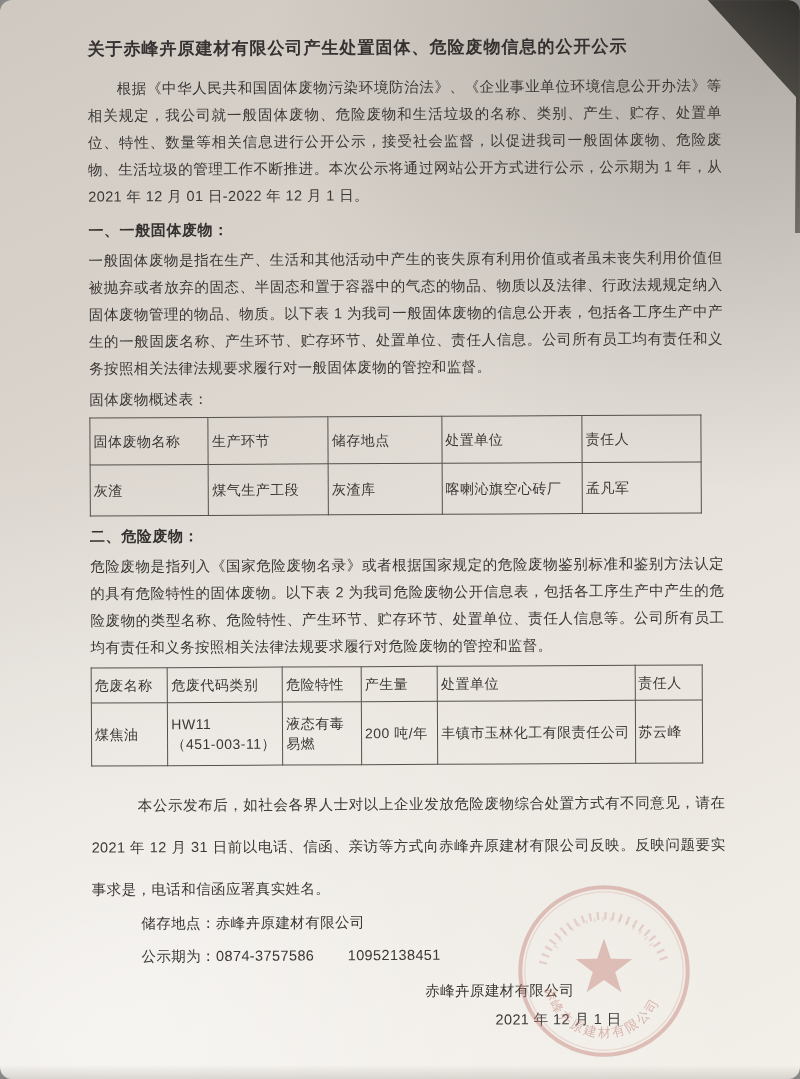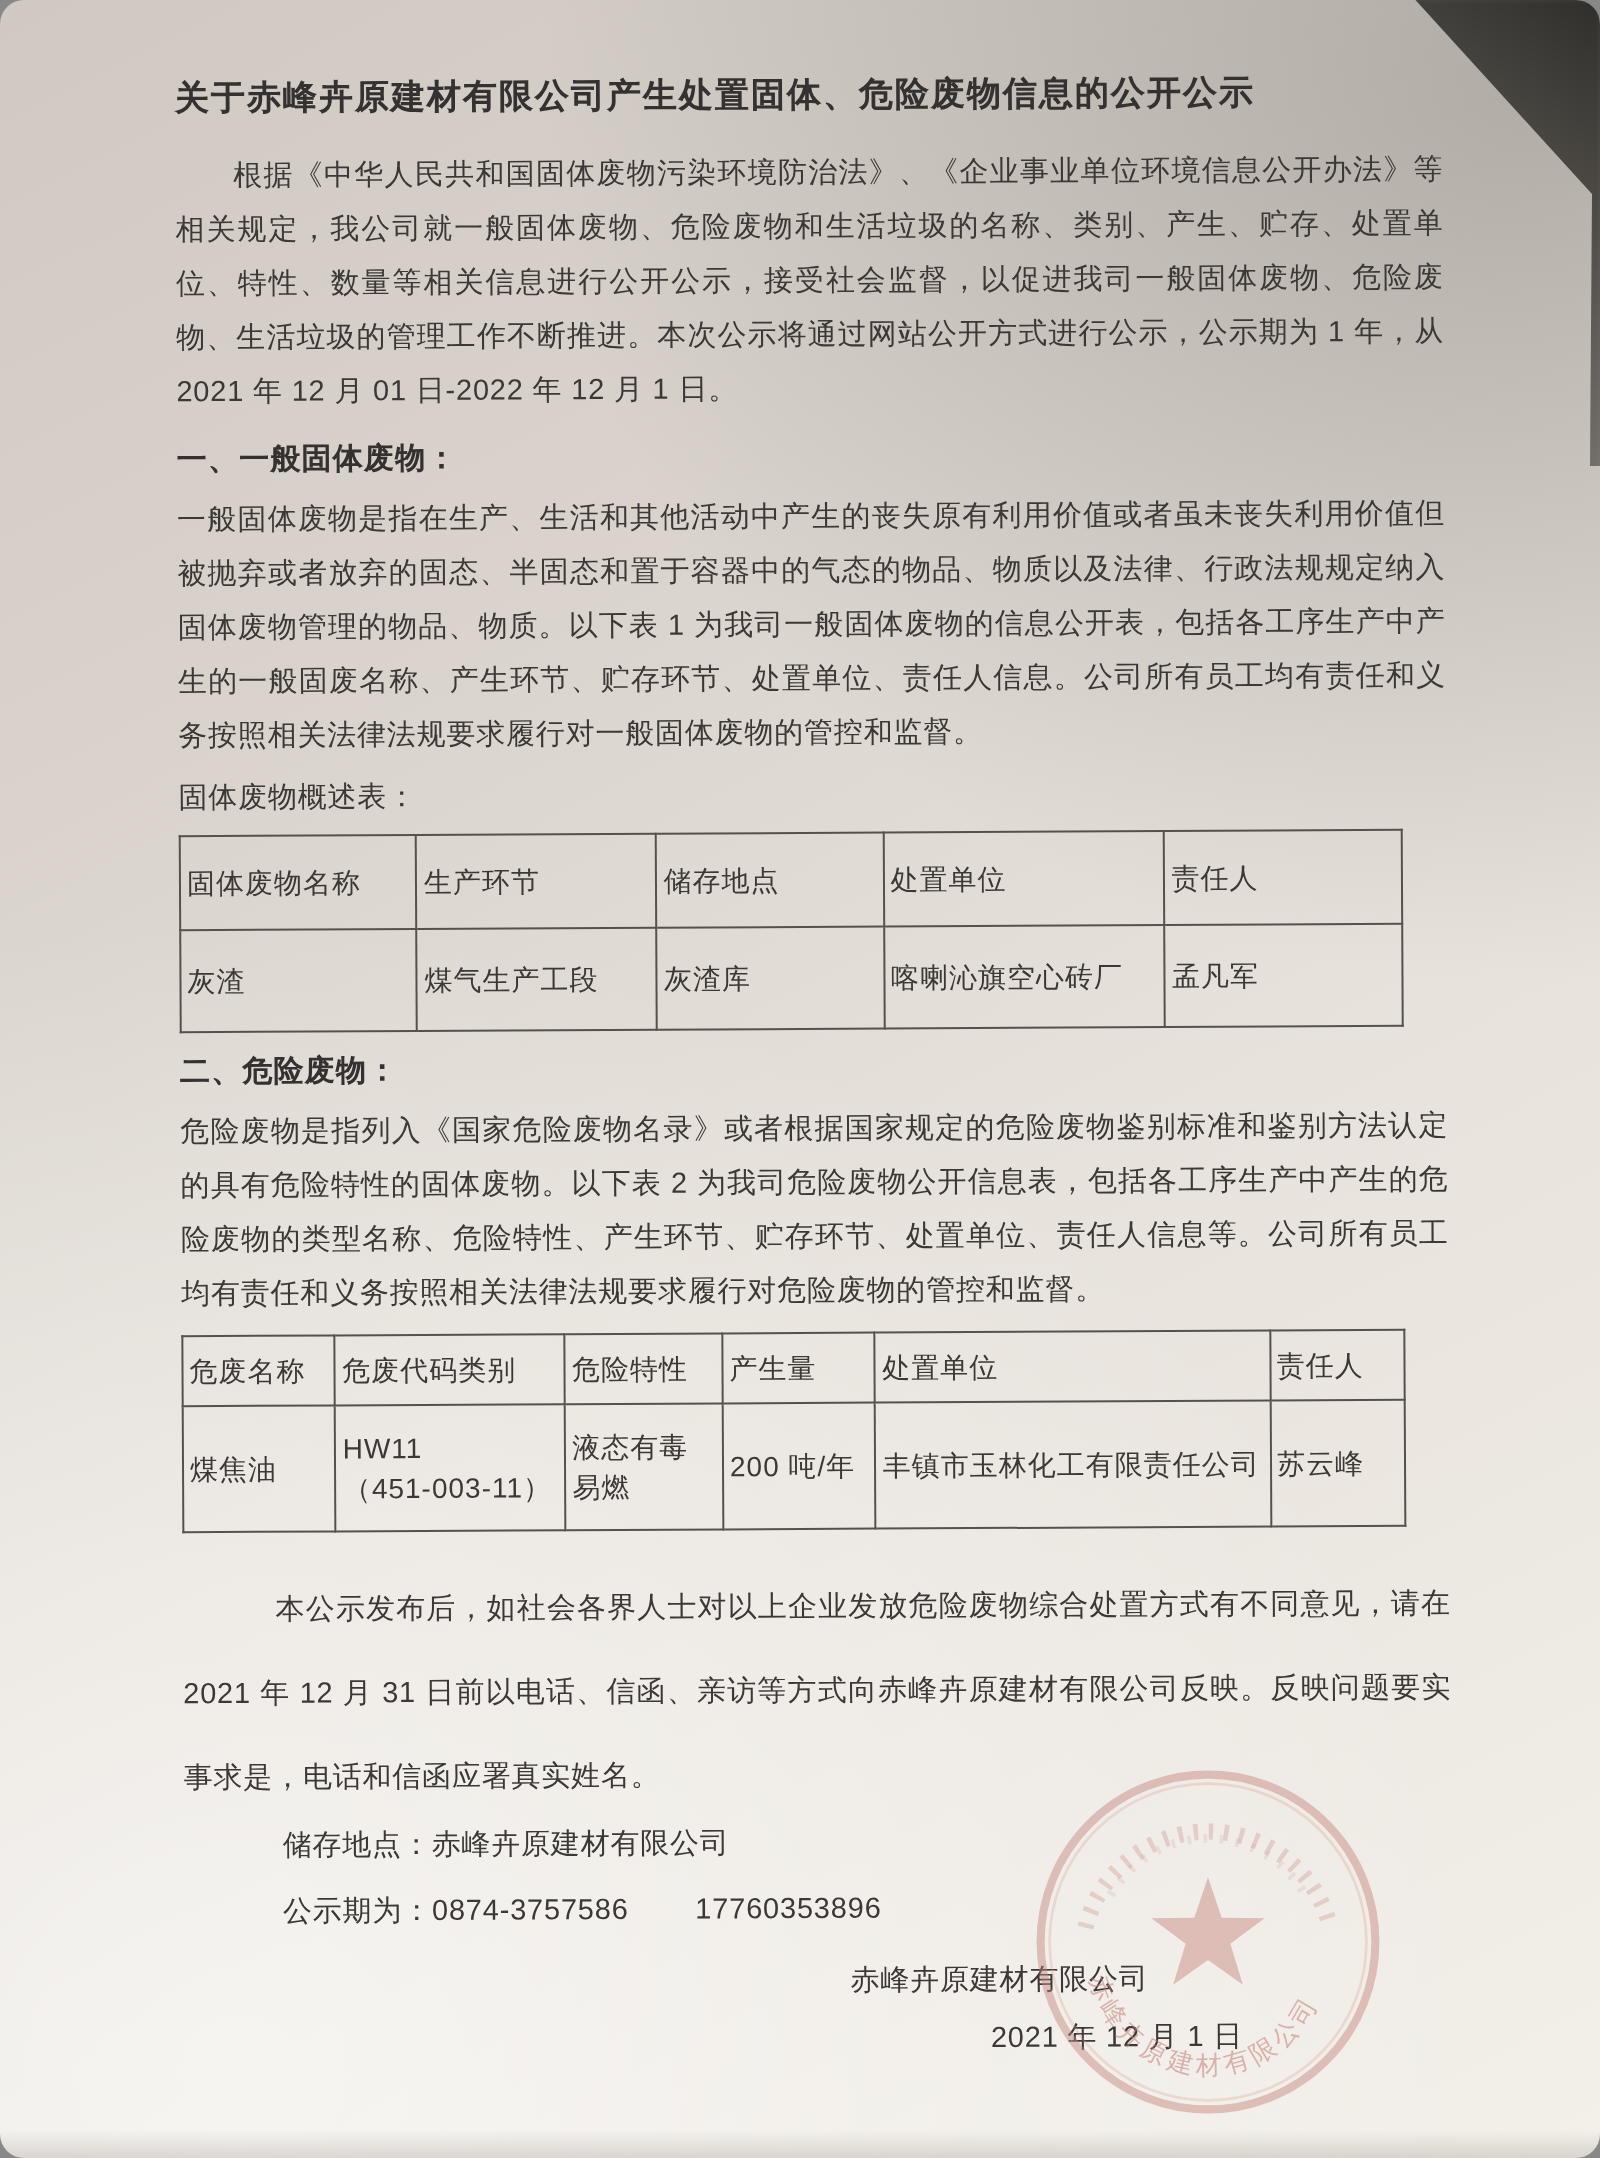--- a/index.html
+++ b/index.html
@@ -145,21 +145,21 @@
         <td>丰镇市玉林化工有限责任公司</td>
         <td>苏云峰</td>
       </tr>
     </tbody>
       </table>
 
     <p class="notice">本公示发布后，如社会各界人士对以上企业发放危险废物综合处置方式有不同意见，请在 2021 年 12 月 31 日前以电话、信函、亲访等方式向赤峰卉原建材有限公司反映。反映问题要实事求是，电话和信函应署真实姓名。</p>
 
     <p class="contact"><span>储存地点：</span><span>赤峰卉原建材有限公司</span></p>
 
-    <p class="phone"><span>公示期为：</span><span>0874-3757586</span><span class="num2">17760353896</span></p>
+    <p class="phone"><span>公示期为：</span><span>0874-3757586</span><span class="num2">10952138451</span></p>
 
     <div class="sign">
       <div>赤峰卉原建材有限公司</div>
       <div class="date">2021 年 12 月 1 日</div>
     </div>
   </div>
 
   <svg class="seal" viewBox="0 0 200 200" aria-hidden="true">
     <circle cx="100" cy="100" r="93" fill="none" stroke="#c4827a" stroke-width="4.5" opacity="0.5"></circle>
     <circle cx="100" cy="100" r="88" fill="none" stroke="#d3988f" stroke-width="1.5" opacity="0.3"></circle>

